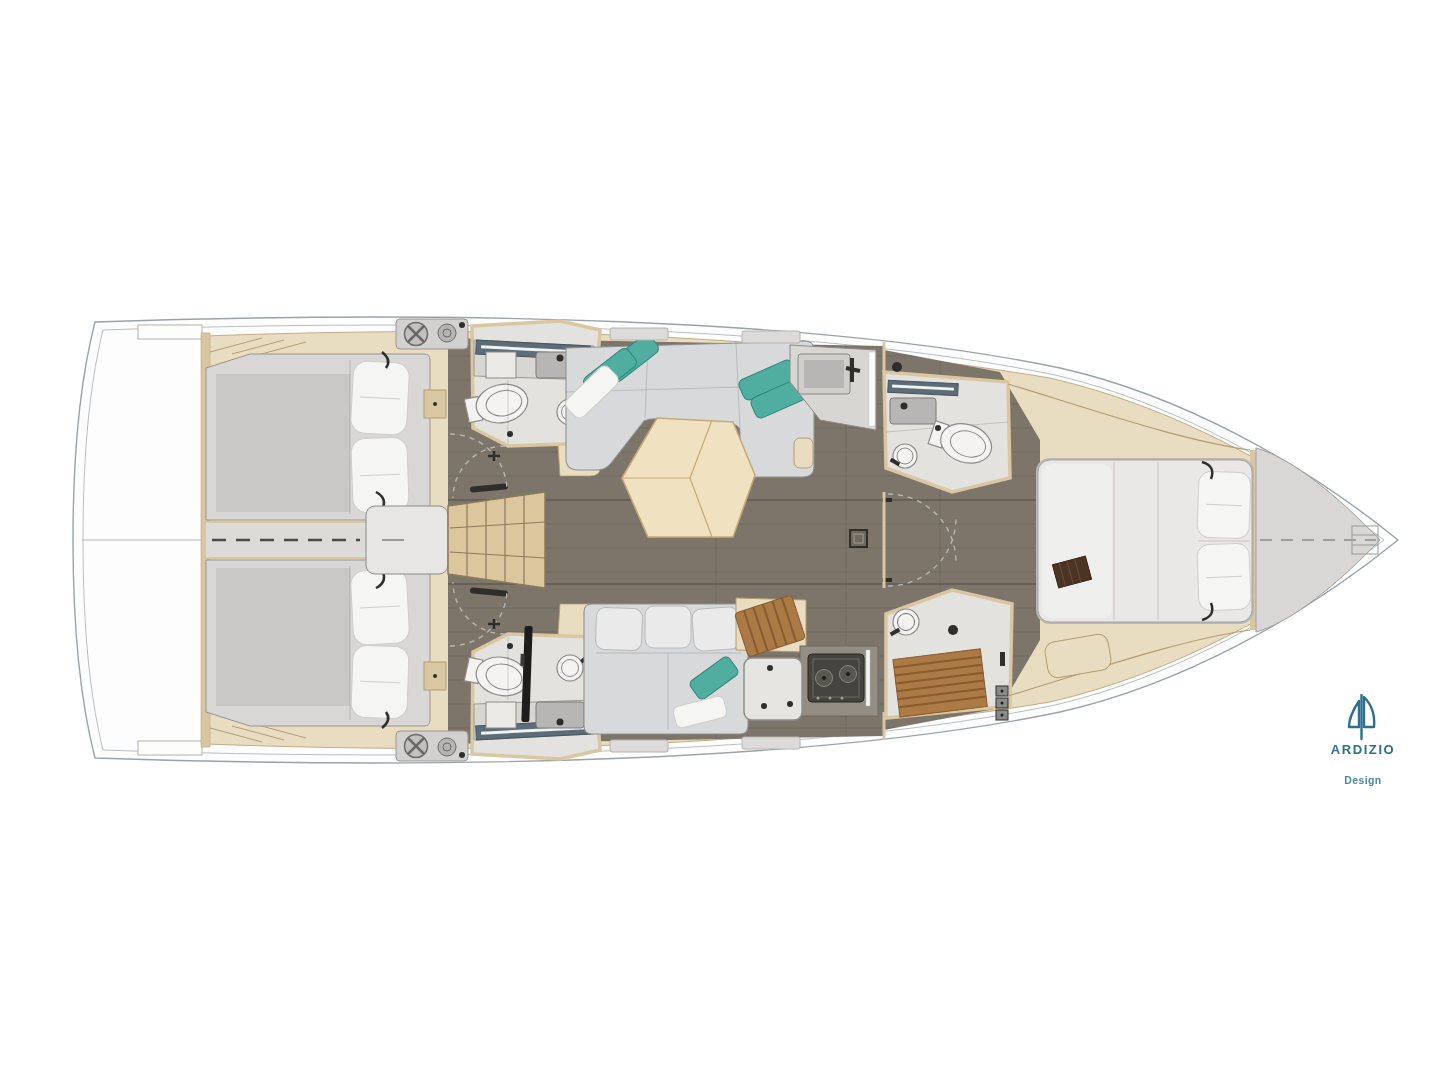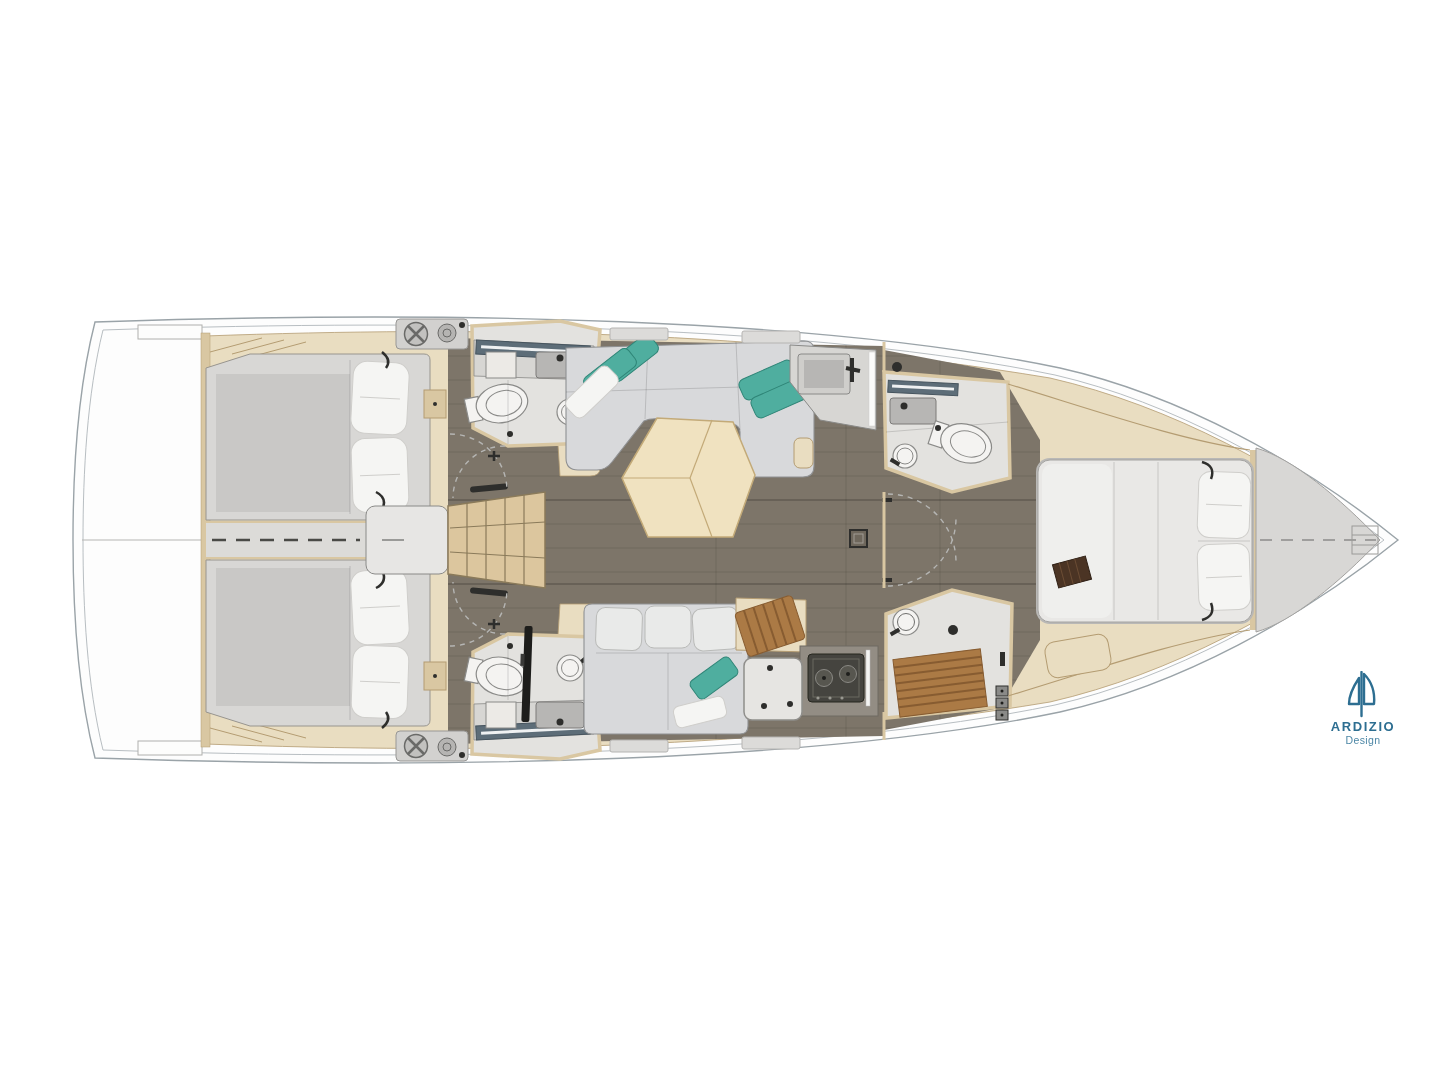--- a/index.html
+++ b/index.html
@@ -1,21 +1,21 @@
 <!DOCTYPE html>
 <html style="--logoBlue: #2d6e91; --logoBlueLight: #4d87a6; --hullLine: #9aa3a8; --hullInner: #b8bec2; --deckBeige: #e9ddc1; --deckBeigeDark: #d9c7a2; --woodTrim: #b49c72; --floorWood: #7d7569; --corridorGray: #dcdbd8; --mattress: #c9c8c6; --mattressLight: #d8d7d5; --pillow: #f5f5f3; --pillowLine: #cfcecb; --sofa: #d8d9db; --sofaLine: #8f9193; --cushion: #e9eae9; --teal: #4fae9f; --tealDark: #2f8577; --tableWood: #f0e2c0; --tableLine: #c3aa78; --bathFloor: #e3e2df; --fixture: #f4f3f1; --fixtureLine: #8a8a88; --counter: #d7d6d3; --sinkGray: #b7b6b4; --steelBlue: #5d6d78; --dark: #2e2e2c; --teak: #ab7a45; --teakDark: #875c31; --lockerGray: #d8d7d5; --stairWood: #dcc69e; --stove: #45443f; --arcGray: #b5b5b3;"><head>
 <meta charset="utf-8">
 <style>
   html,body{margin:0;padding:0;background:#fff;}
   body{width:1440px;height:1080px;position:relative;font-family:"Liberation Sans",sans-serif;overflow:hidden;}
   .stage{position:absolute;inset:0;}
   svg{display:block;}
-  .brand{position:absolute;left:1318px;top:671px;width:90px;text-align:center;}
+  .brand{position:absolute;left:1318px;top:694px;width:90px;text-align:center;}
   .brand-name{font-size:13px;font-weight:bold;letter-spacing:1.6px;color:var(--logoBlue);}
-  .brand-tag{font-size:10.5px;letter-spacing:.4px;color:var(--logoBlueLight);margin-top:0;}
+  .brand-tag{font-size:10.5px;letter-spacing:.4px;color:var(--logoBlueLight);margin-top:17px;font-weight:bold;}
   
   .hull{fill:#fdfdfd;stroke:var(--hullLine);stroke-width:1.4;}
   .hull-inner{fill:none;stroke:var(--hullInner);stroke-width:1;}
   .beige{fill:var(--deckBeige);stroke:var(--woodTrim);stroke-width:.8;}
   .wood{fill:var(--floorWood);}
   .plank{stroke:rgba(0,0,0,.10);stroke-width:1;}
   .plank-dark{stroke:rgba(0,0,0,.22);stroke-width:1.4;}
   .fix{fill:var(--fixture);stroke:var(--fixtureLine);stroke-width:1.2;}
   .pillow{fill:var(--pillow);stroke:var(--pillowLine);stroke-width:1;}
   .teal{fill:var(--teal);stroke:var(--tealDark);stroke-width:1;}

